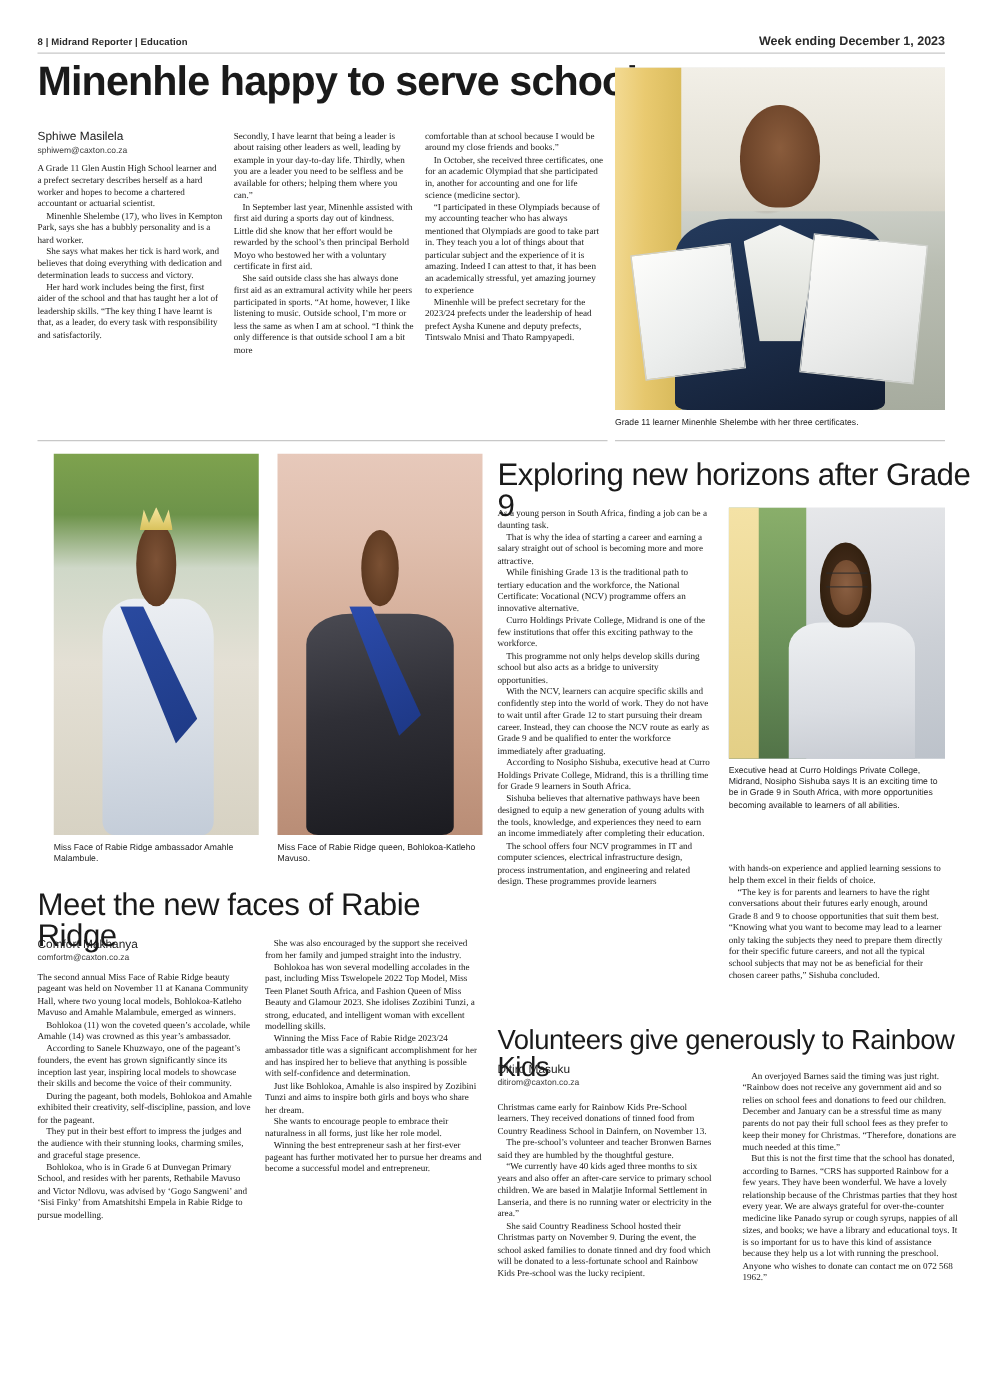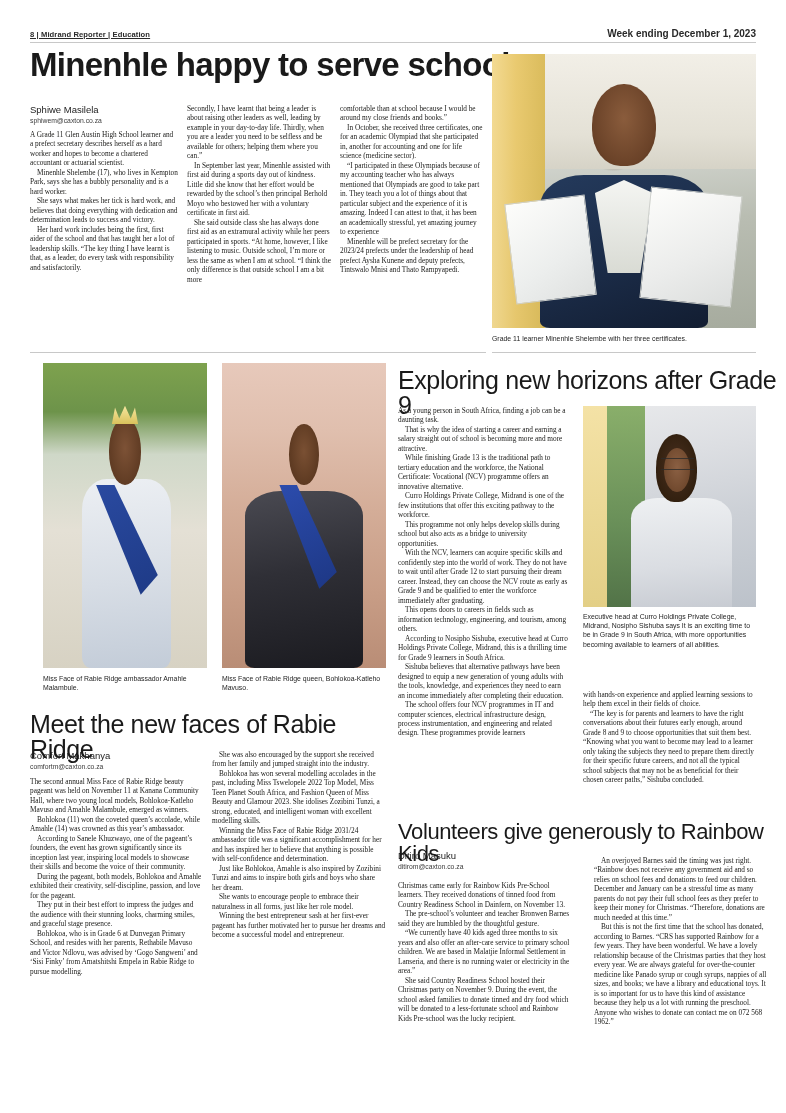--- a/index.html
+++ b/index.html
@@ -28,21 +28,20 @@
     align-items: baseline;
     border-bottom: 1px solid #c8c8c8;
     padding-bottom: 3px;
   }
   .masthead-left {
     font-family: "Liberation Sans", sans-serif;
     font-size: 7.6px;
     font-weight: bold;
     color: #2a2a2a;
     letter-spacing: .1px;
-    text-decoration: underline;
   }
   .masthead-right {
     font-family: "Liberation Sans", sans-serif;
     font-size: 10px;
     font-weight: bold;
     color: #2a2a2a;
   }
 
   
   .headline {
@@ -316,21 +315,20 @@
 
   <h2 class="headline headline-2">Exploring new horizons after Grade 9</h2>
 
   <div class="col" style="left:398px;top:406px;width:170px;">
     <p class="noindent">As a young person in South Africa, finding a job can be a daunting task.</p>
     <p>That is why the idea of starting a career and earning a salary straight out of school is becoming more and more attractive.</p>
     <p>While finishing Grade 13 is the traditional path to tertiary education and the workforce, the National Certificate: Vocational (NCV) programme offers an innovative alternative.</p>
     <p>Curro Holdings Private College, Midrand is one of the few institutions that offer this exciting pathway to the workforce.</p>
     <p>This programme not only helps develop skills during school but also acts as a bridge to university opportunities.</p>
     <p>With the NCV, learners can acquire specific skills and confidently step into the world of work. They do not have to wait until after Grade 12 to start pursuing their dream career. Instead, they can choose the NCV route as early as Grade 9 and be qualified to enter the workforce immediately after graduating.</p>
-    <p>This opens doors to careers in fields such as information technology, engineering, and tourism, among others.</p>
     <p>According to Nosipho Sishuba, executive head at Curro Holdings Private College, Midrand, this is a thrilling time for Grade 9 learners in South Africa.</p>
     <p>Sishuba believes that alternative pathways have been designed to equip a new generation of young adults with the tools, knowledge, and experiences they need to earn an income immediately after completing their education.</p>
     <p>The school offers four NCV programmes in IT and computer sciences, electrical infrastructure design, process instrumentation, and engineering and related design. These programmes provide learners</p>
   </div>
 
   <div class="photo ph-sishuba" style="left:583px;top:406px;width:173px;height:201px;">
     <div class="bg-green"></div>
     <div class="bg-strip"></div>
     <div class="torso"></div>
     <div class="head4"></div>
@@ -372,21 +370,21 @@
     <p>Bohlokoa (11) won the coveted queen’s accolade, while Amahle (14) was crowned as this year’s ambassador.</p>
     <p>According to Sanele Khuzwayo, one of the pageant’s founders, the event has grown significantly since its inception last year, inspiring local models to showcase their skills and become the voice of their community.</p>
     <p>During the pageant, both models, Bohlokoa and Amahle exhibited their creativity, self-discipline, passion, and love for the pageant.</p>
     <p>They put in their best effort to impress the judges and the audience with their stunning looks, charming smiles, and graceful stage presence.</p>
     <p>Bohlokoa, who is in Grade 6 at Dunvegan Primary School, and resides with her parents, Rethabile Mavuso and Victor Ndlovu, was advised by ‘Gogo Sangweni’ and ‘Sisi Finky’ from Amatshitshi Empela in Rabie Ridge to pursue modelling.</p>
   </div>
 
   <div class="col" style="left:212px;top:750px;width:174px;">
     <p>She was also encouraged by the support she received from her family and jumped straight into the industry.</p>
     <p>Bohlokoa has won several modelling accolades in the past, including Miss Tswelopele 2022 Top Model, Miss Teen Planet South Africa, and Fashion Queen of Miss Beauty and Glamour 2023. She idolises Zozibini Tunzi, a strong, educated, and intelligent woman with excellent modelling skills.</p>
-    <p>Winning the Miss Face of Rabie Ridge 2031/24 ambassador title was a significant accomplishment for her and has inspired her to believe that anything is possible with self-confidence and determination.</p>
+    <p>Winning the Miss Face of Rabie Ridge 2023/24 ambassador title was a significant accomplishment for her and has inspired her to believe that anything is possible with self-confidence and determination.</p>
     <p>Just like Bohlokoa, Amahle is also inspired by Zozibini Tunzi and aims to inspire both girls and boys who share her dream.</p>
     <p>She wants to encourage people to embrace their naturalness in all forms, just like her role model.</p>
     <p>Winning the best entrepreneur sash at her first-ever pageant has further motivated her to pursue her dreams and become a successful model and entrepreneur.</p>
   </div>
 
   <h2 class="headline headline-4">Volunteers give generously to Rainbow Kids</h2>
 
   <div class="byline" style="position:absolute;left:398px;top:850px;width:160px;">
     <span class="name">Ditiro Masuku</span>
     <span class="email">ditirom@caxton.co.za</span>

